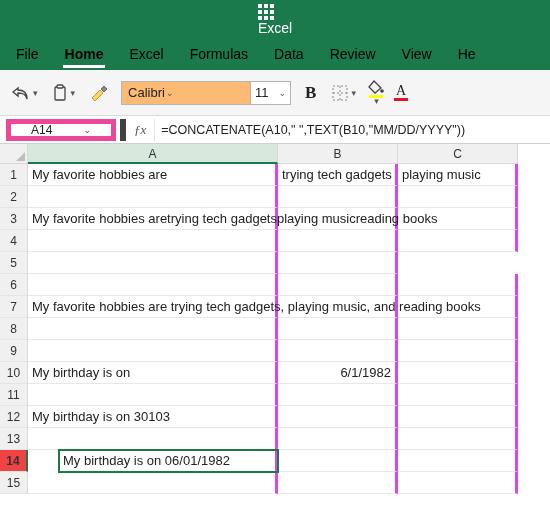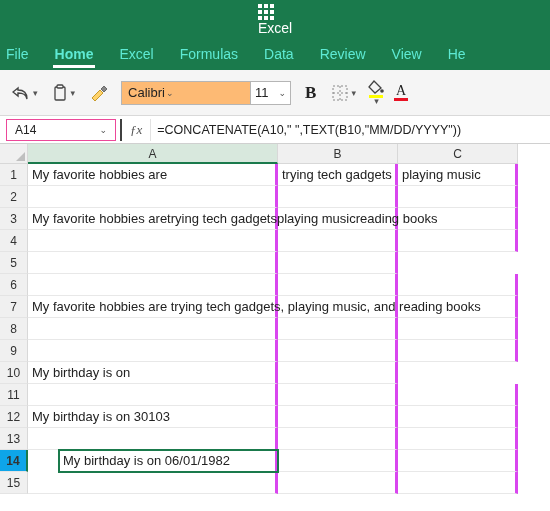--- a/index.html
+++ b/index.html
@@ -1,42 +1,42 @@
 <!DOCTYPE html>
 <html><head>
 <meta charset="utf-8">
 <style>
   * { box-sizing: border-box; margin: 0; padding: 0; }
   body { font-family: "Segoe UI", Arial, sans-serif; font-size: 13px; background: #fff; color: #222; width: 550px; }
   .title-bar { background: #1a7a4c; height: 36px; display: flex; align-items: center; padding: 4px 8px; color: #fff; flex-direction: column; }
   .app-launcher { width: 20px; height: 20px; display: grid; grid-template-columns: repeat(3,4px); grid-template-rows: repeat(3,4px); gap: 2px; margin-right: 14px; cursor: pointer; }
   .app-launcher span { background: #fff; width: 4px; height: 4px; }
   .title-text { font-size: 14px; font-weight: 500; }
-  .ribbon-tabs { background: #1a7a4c; display: flex; align-items: flex-end; padding: 0 4px; height: 34px; color: #5eead4; gap: 22px; font-size: 14px; }
+  .ribbon-tabs { background: #1a7a4c; display: flex; align-items: flex-end; padding: 0 14px; height: 34px; color: #000000; gap: 22px; font-size: 14px; }
   .ribbon-tab { padding: 6px 2px 8px 2px; cursor: pointer; position: relative; }
   .ribbon-tab.active { font-weight: 600; }
   .ribbon-tab.active::after { content:""; position:absolute; left:0; right:0; bottom:2px; height:3px; background:#fff; }
   .toolbar { background: #f5f5f5; border-bottom: 1px solid #d9d9d9; display: flex; align-items: center; padding: 6px 10px; gap: 10px; height: 46px; }
   .tb-btn { display:flex; align-items:center; gap:2px; cursor:pointer; padding:2px; }
   .chev { font-size: 9px; color:#555; margin-left:1px; }
   .font-select { display:flex; align-items:center; }
   .font-name { width: 130px; height: 24px; border:1px solid #b5b5b5; background:#fdba74; padding:2px 6px; font-size:13px; display:flex; align-items:center; }
   .font-size { width: 40px; height: 24px; border:1px solid #b5b5b5; border-left:none; background:#fff; padding:2px 4px; font-size:13px; display:flex; justify-content:space-between; align-items:center; }
   .bold-btn { font-family:"Times New Roman",serif; font-weight:bold; font-size:17px; padding:0 4px; cursor:pointer; }
   .swatch-under { display:flex; flex-direction:column; align-items:center; cursor:pointer; }
   .swatch-bar { width: 14px; height:3px; margin-top:1px; }
   .formula-bar { display:flex; align-items:center; border-bottom:1px solid #d0d0d0; height:28px; background:#fff; }
-  .name-box { width: 110px; border:1px solid #ec4899; height:22px; margin:0 4px 0 6px; display:flex; align-items:center; justify-content:space-between; padding:0 8px; font-size:12px; }
-  .fx { font-style: italic; font-family: "Times New Roman", serif; font-size:13px; color:#555; padding:0 8px; border-left:2px solid #404040; border-right:1px solid #e2e2e2; height:22px; display:flex; align-items:center; }
+  .name-box { width: 110px; border:5px solid #ec4899; height:22px; margin:0 4px 0 6px; display:flex; align-items:center; justify-content:space-between; padding:0 20px; font-size:12px; }
+  .fx { font-style: italic; font-family: "Times New Roman", serif; font-size:13px; color:#555; padding:0 8px; border-left:6px solid #404040; border-right:1px solid #e2e2e2; height:22px; display:flex; align-items:center; }
   .formula-input { flex:1; padding:0 6px; font-size:12.5px; color:#222; height:22px; display:flex; align-items:center; }
   .grid { display:grid; grid-template-columns: 28px 250px 120px 120px; font-size: 13px; color:#222; }
   .hdr { background:#f0f0f0; border-right:1px solid #d8d8d8; border-bottom:1px solid #d8d8d8; text-align:center; font-size:12px; color:#333; height:20px; line-height:20px; }
   .hdr.col-sel { background:#d8e8dd; border-bottom: 2px solid #1a7a4c; }
   .rowhdr { background:#f0f0f0; border-right:1px solid #d8d8d8; border-bottom:1px solid #e4e4e4; text-align:center; font-size:12px; color:#333; height:22px; line-height:22px; }
-  .rowhdr.sel { background:#0ea5e9; border-right:2px solid #1a7a4c; font-weight:600; }
+  .rowhdr.sel { background:#ef4444; border-right:2px solid #1a7a4c; font-weight:600; }
   .cell { border-right:3px solid #d946ef; border-bottom:1px solid #e8e8e8; height:22px; line-height:22px; padding:0 4px; white-space:nowrap; background:#fff; overflow:visible; }
   .cell.right { text-align:right; }
   .cell.sel { outline:2px solid #1a7a4c; outline-offset:-1px; background:#fff; position:relative; z-index:2;margin-left:31px; }
   .corner { background:#f0f0f0; border-right:1px solid #d8d8d8; border-bottom:1px solid #d8d8d8; position:relative; }
   .corner::after { content:""; position:absolute; right:2px; bottom:2px; width:0; height:0; border-left:9px solid transparent; border-bottom:9px solid #bfbfbf; }
   .overflow { position:relative; z-index:1; }
   svg { display:block; }
 </style>
 </head>
 <body>
@@ -186,20 +186,21 @@
     </div>
     <div class="grid">
       <div class="rowhdr">9</div>
       <div class="cell"></div>
       <div class="cell"></div>
       <div class="cell"></div>
     </div>
     <div class="grid">
       <div class="rowhdr">10</div>
       <div class="cell">My birthday is on</div>
+      <div class="cell right">6/1/1982</div>
       <div class="cell"></div>
     </div>
     <div class="grid">
       <div class="rowhdr">11</div>
       <div class="cell"></div>
       <div class="cell"></div>
       <div class="cell"></div>
     </div>
     <div class="grid">
       <div class="rowhdr">12</div>

